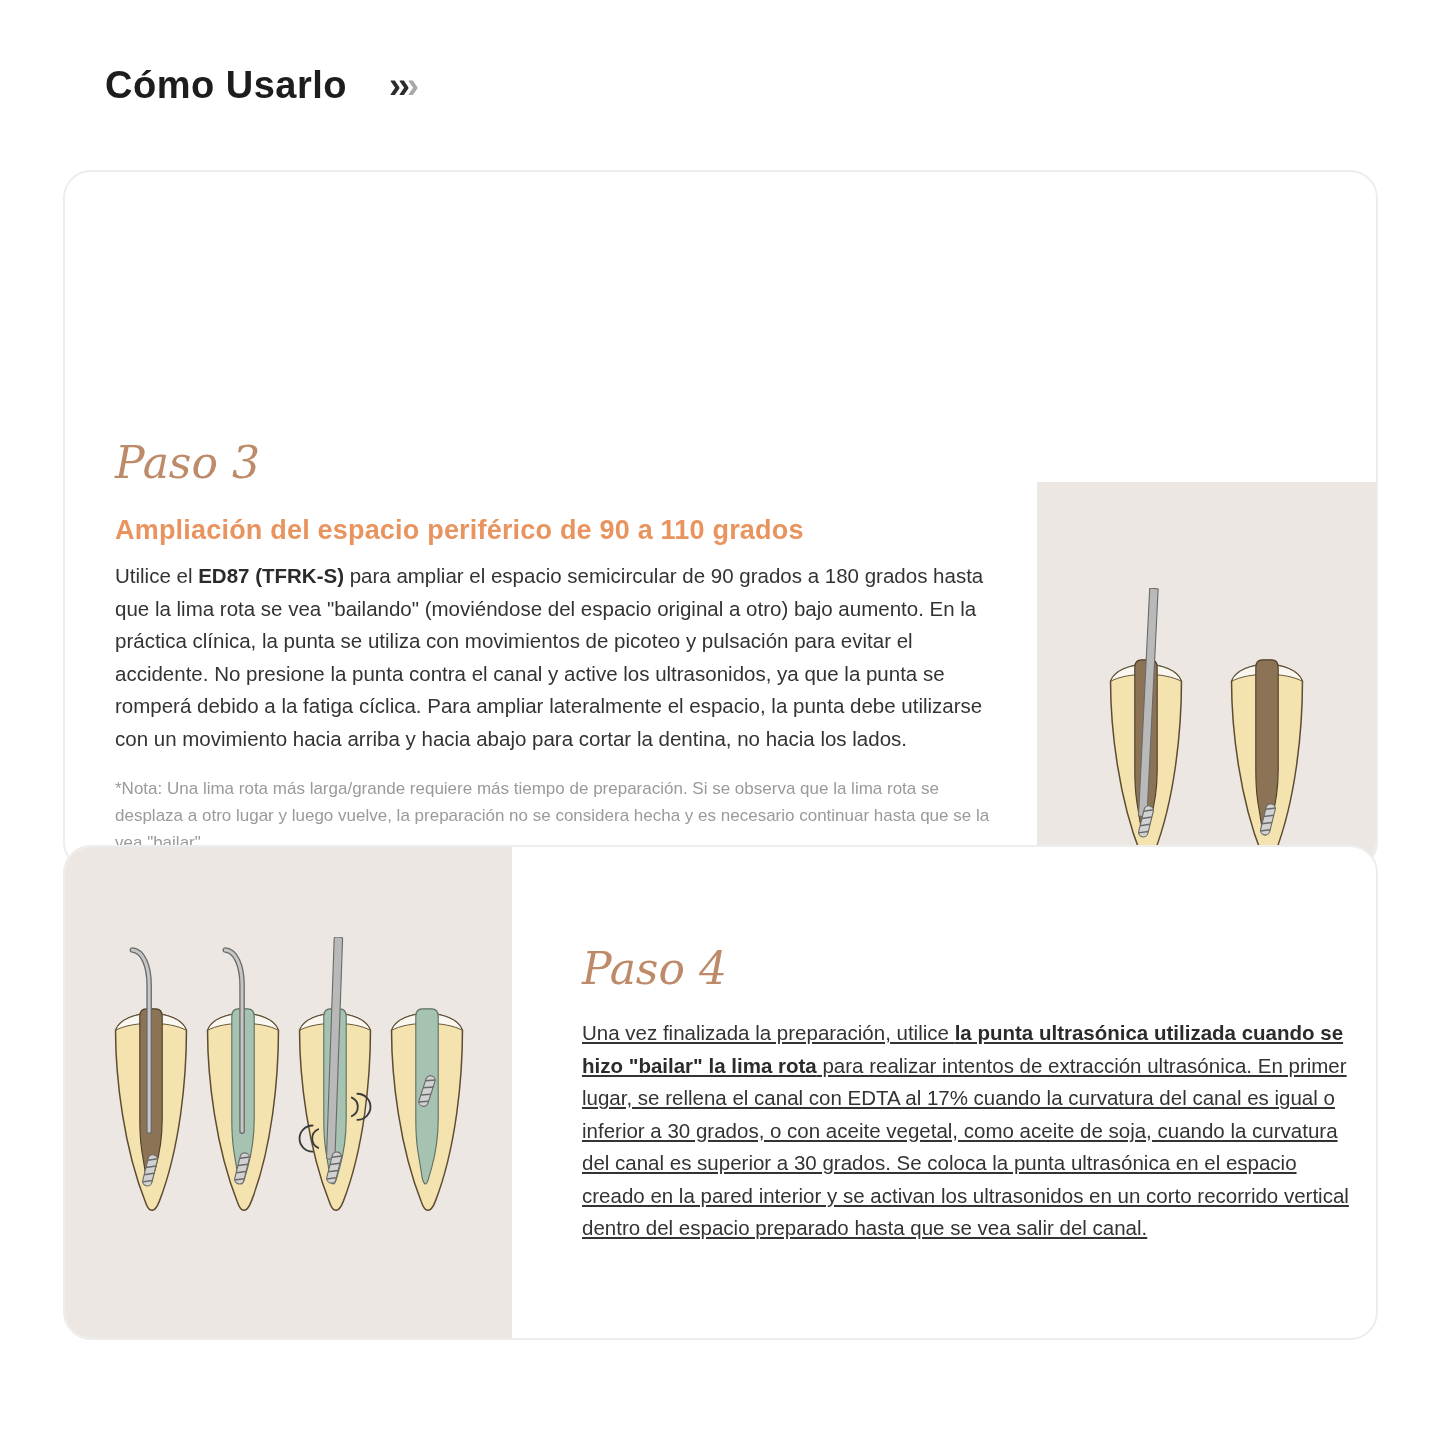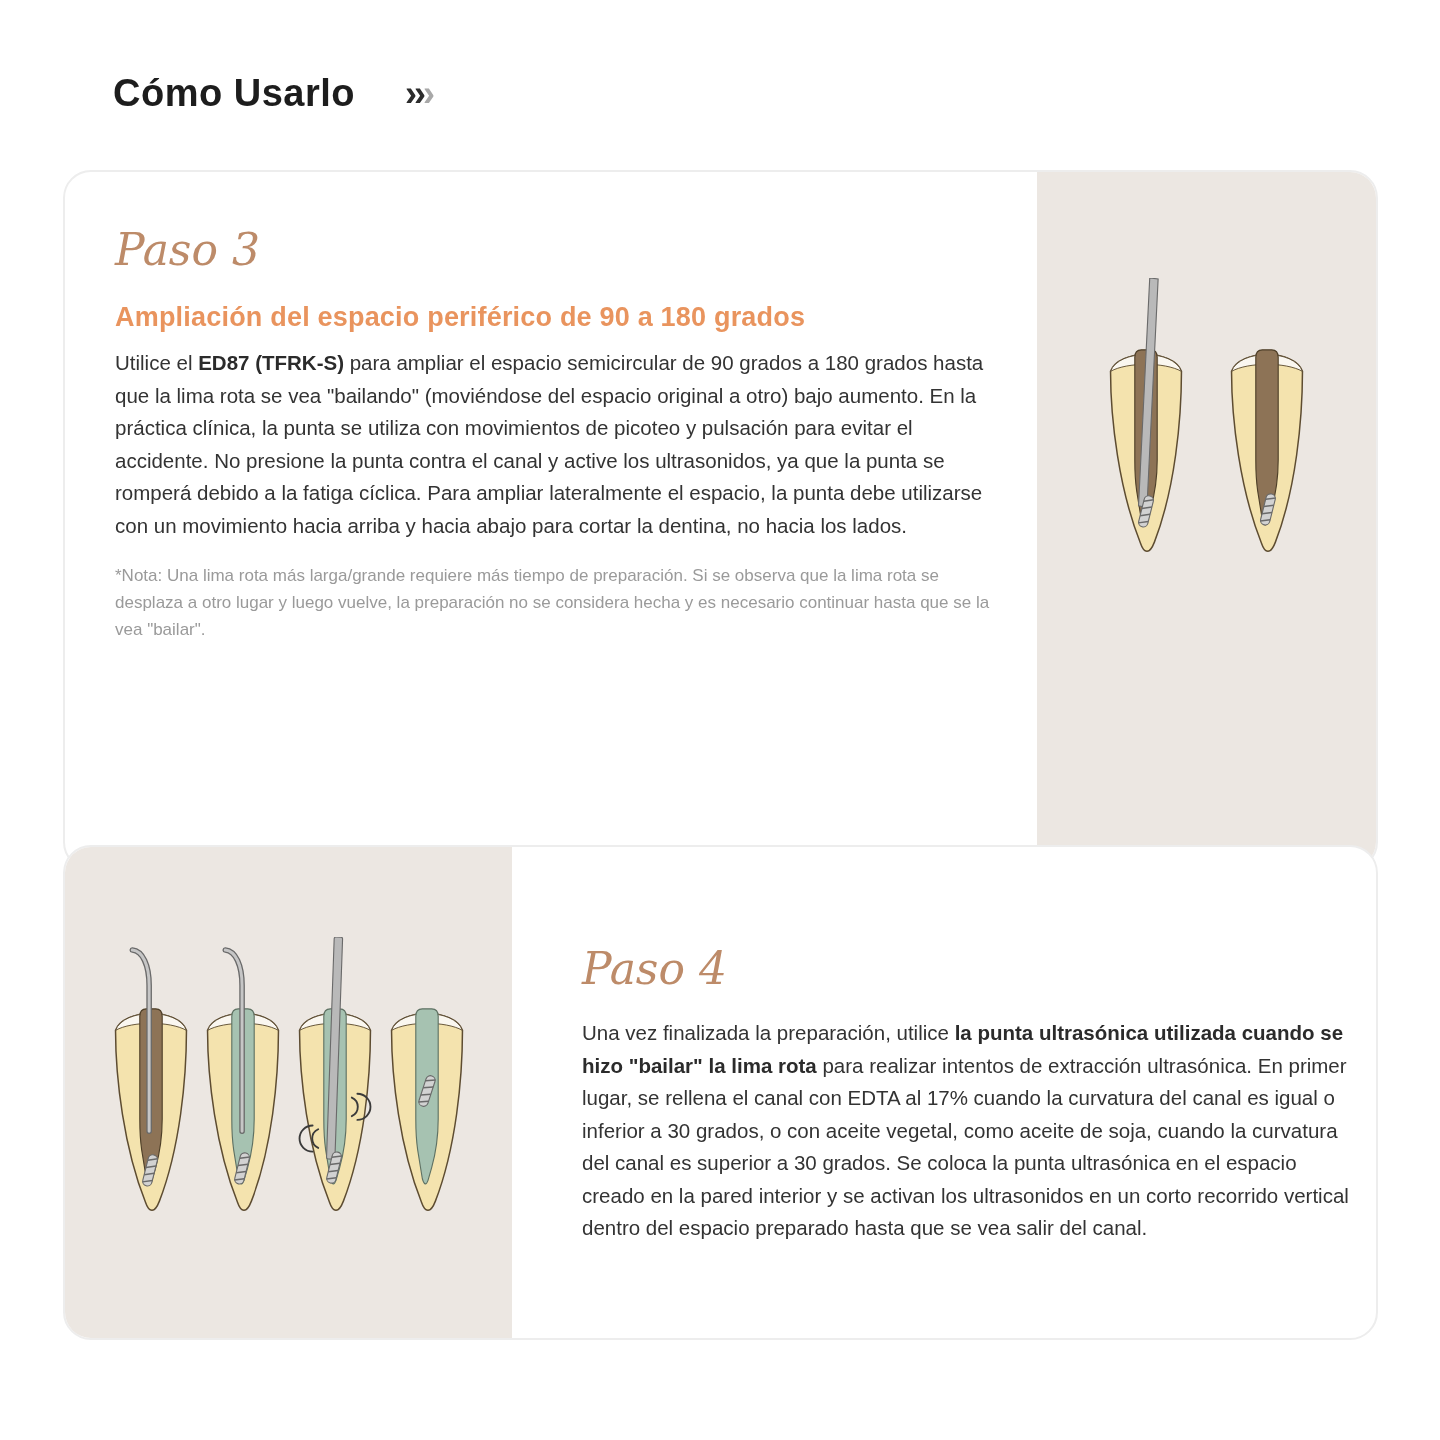--- a/index.html
+++ b/index.html
@@ -4,34 +4,34 @@
 <style>
   html,body{margin:0;padding:0;}
   body{
     width:1440px;height:1440px;overflow:hidden;position:relative;
     background:#ffffff;
     font-family:"Liberation Sans",sans-serif;
   }
   
   .page-header{position:absolute;left:97px;top:56px;display:flex;align-items:center;}
   .page-title{
-    margin:16px;font-size:38px;font-weight:700;color:var(--title-text,#1d1d1d);
+    margin:8px;font-size:38px;font-weight:700;color:var(--title-text,#1d1d1d);
     letter-spacing:0.5px;
   }
   .chevrons{margin-left:34px;display:flex;font-size:36px;font-weight:700;line-height:1;}
   .chevrons span{color:var(--chevron-dark,#2c2c2c);margin-right:-3px;}
   .chevrons .c3{color:var(--chevron-light,#a8a8a8);}
 
   
   .card{
     position:absolute;left:63px;width:1315px;box-sizing:border-box;
     background:#ffffff;border:2px solid var(--card-border,#ededed);
     border-radius:28px;display:flex;overflow:hidden;
   }
-  .card-paso3{top:170px;height:700px;}
+  .card-paso3{top:170px;height:700px;align-items:flex-end;}
   .card-paso4{top:845px;height:495px;}
 
   .beige-panel{background:var(--panel-beige,#ece7e2);}
 
   
   .p3-text{width:972px;box-sizing:border-box;padding:56px 40px 0 50px;}
   .p3-panel{flex:1;display:flex;justify-content:center;align-items:flex-start;
             padding-top:106px;gap:37px;box-sizing:border-box;}
 
   
@@ -46,21 +46,21 @@
   }
   .section-heading{
     margin:30px 0 0 0;font-size:27px;font-weight:700;
     color:var(--accent-orange,#e9945e);letter-spacing:0.2px;
   }
   .body-text{
     margin:14px 0 0 0;font-size:20.5px;line-height:32.5px;
     color:var(--body-text,#333333);max-width:880px;
   }
   .body-text strong{font-weight:700;color:#2b2b2b;}
-  .p4-text .body-text{max-width:790px;margin-top:26px;}
+  .p4-text .body-text{max-width:790px;margin-top:26px;text-decoration:underline;}
   .note-text{
     margin:20px 0 12px 0;font-size:17px;line-height:27px;
     color:var(--note-text,#9a9a9a);max-width:880px;
   }
 
   
   .tooth{width:84px;height:280px;display:block;}
   .t-body{fill:var(--tooth-cream,#f4e3ae);stroke:var(--tooth-outline,#5d4c31);stroke-width:1.6;}
   .t-top{fill:var(--tooth-top,#faf7f0);stroke:var(--tooth-outline,#5d4c31);stroke-width:1;}
   .canal-brown{fill:var(--canal-brown,#8d7356);stroke:#4e3f28;stroke-width:1.2;}
@@ -94,21 +94,21 @@
   <span class="chevrons">
     <span class="c1">›</span>
     <span class="c2">›</span>
     <span class="c3">›</span>
   </span>
 </header>
 
 <section class="card card-paso3">
   <div class="p3-text">
     <h2 class="paso-label">Paso 3</h2>
-    <h3 class="section-heading">Ampliación del espacio periférico de 90 a 180 grados</h3>
+    <h3 class="section-heading">Ampliación del espacio periférico de 90 a 110 grados</h3>
     <p class="body-text"><span>Utilice el </span><strong>ED87 (TFRK-S)</strong><span> para ampliar el espacio semicircular de 90 grados a 180 grados hasta que la lima rota se vea "bailando" (moviéndose del espacio original a otro) bajo aumento. En la práctica clínica, la punta se utiliza con movimientos de picoteo y pulsación para evitar el accidente. No presione la punta contra el canal y active los ultrasonidos, ya que la punta se romperá debido a la fatiga cíclica. Para ampliar lateralmente el espacio, la punta debe utilizarse con un movimiento hacia arriba y hacia abajo para cortar la dentina, no hacia los lados.</span></p>
     <p class="note-text">*Nota: Una lima rota más larga/grande requiere más tiempo de preparación. Si se observa que la lima rota se desplaza a otro lugar y luego vuelve, la preparación no se considera hecha y es necesario continuar hasta que se la vea "bailar".</p>
   </div>
 
   <div class="beige-panel p3-panel">
 
     <svg class="tooth" viewBox="0 0 90 300">
       <use href="#tb"></use>
       <use href="#cn" class="canal-brown"></use>
       <polygon class="rod-poly" points="49,0 58,1 46,246 37,244"></polygon>

